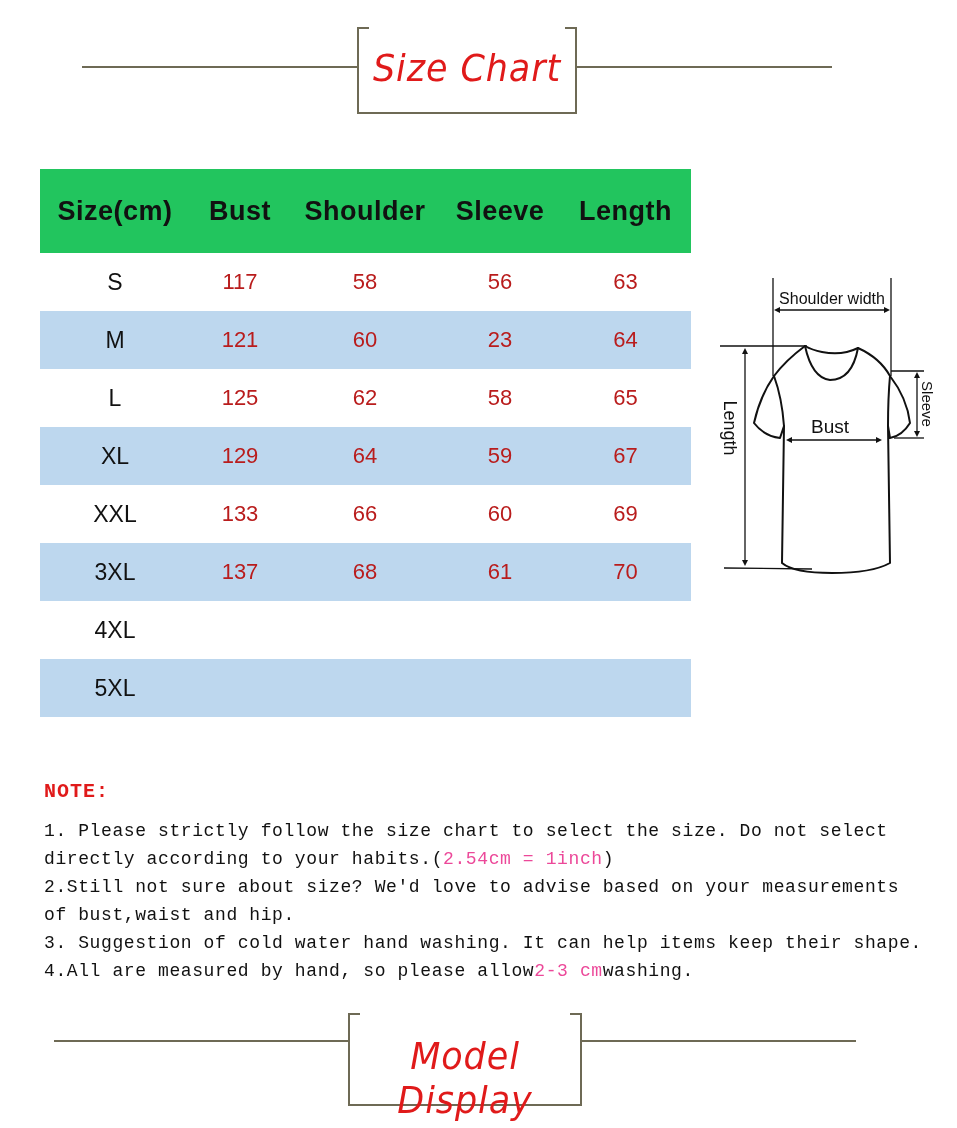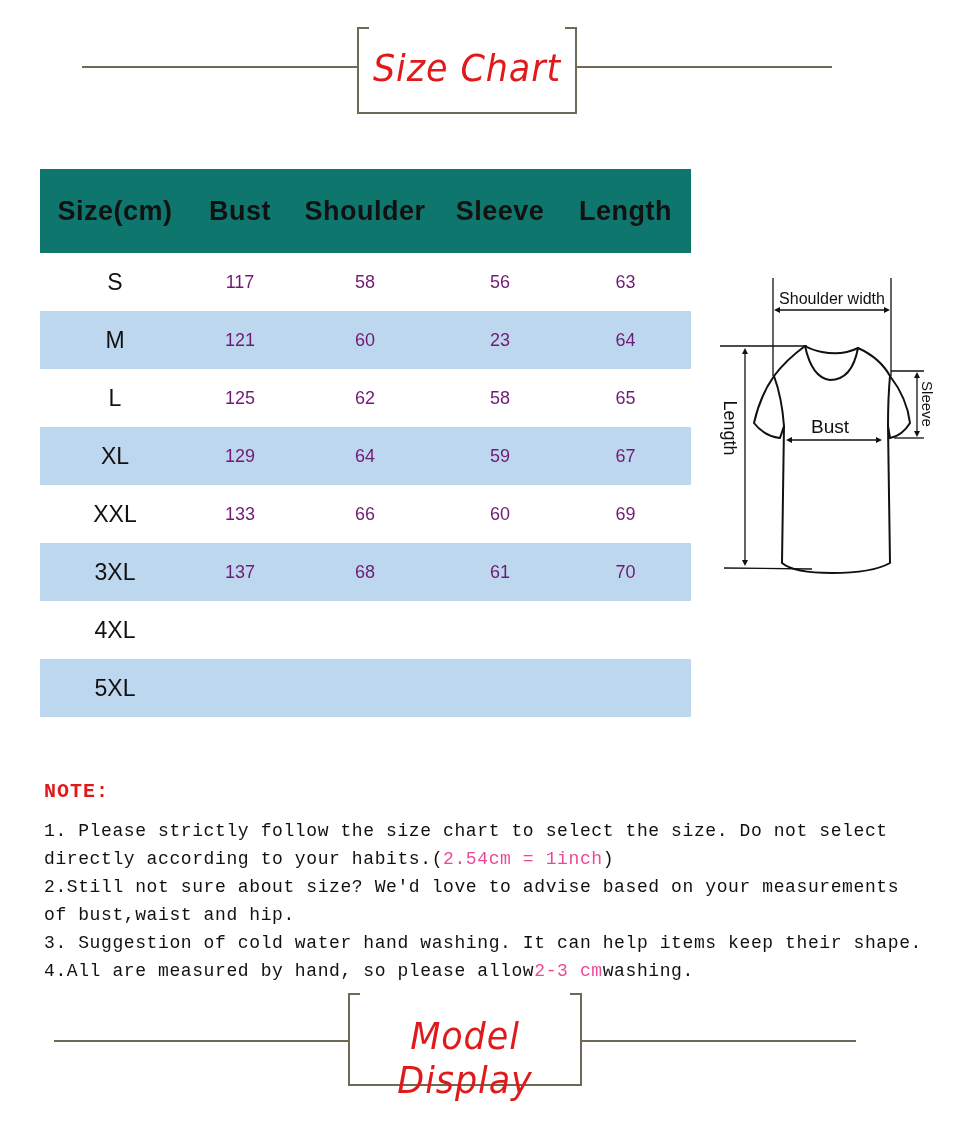--- a/index.html
+++ b/index.html
@@ -26,35 +26,35 @@
 
     #banner-top { top: 0; height: 130px; }
     #banner-top .rule.left { left: 82px; width: 276px; top: 66px; }
     #banner-top .rule.right { left: 577px; width: 255px; top: 66px; }
     #banner-top .frame { left: 357px; top: 28px; width: 220px; height: 86px; }
     #banner-top .title { top: 18px; font-size: 38px; }
 
     #banner-bottom { top: 990px; height: 110px; }
     #banner-bottom .rule.left { left: 54px; width: 295px; top: 50px; }
     #banner-bottom .rule.right { left: 582px; width: 274px; top: 50px; }
-    #banner-bottom .frame { left: 348px; top: 4px; width: 234px; height: 92px; }
+    #banner-bottom .frame { left: 348px; top: 24px; width: 234px; height: 92px; }
     #banner-bottom .title { top: 20px; font-size: 38px; }
 
     
     #size-table {
       position: absolute; left: 40px; top: 169px; width: 651px;
       border-collapse: collapse; table-layout: fixed;
     }
     #size-table th {
-      background: #0f766e; height: 84px; font-size: 27px; font-weight: bold;
+      background: #22c55e; height: 84px; font-size: 27px; font-weight: bold;
       font-family: "Liberation Sans", sans-serif; color: #111; text-align: center; white-space: nowrap;
       letter-spacing: 0.5px;
     }
     #size-table td {
-      height: 58px; text-align: center; font-size: 18px; color: #701a75;
+      height: 58px; text-align: center; font-size: 22px; color: #b91c1c;
       font-family: "Liberation Sans", sans-serif;
     }
     #size-table tr.stripe td { background: #bdd7ee; }
     #size-table td.size-col { font-weight: normal; font-size: 23px; color: #111; }
     #size-table col.c1 { width: 150px; }
     #size-table col.c2 { width: 100px; }
     #size-table col.c3 { width: 150px; }
     #size-table col.c4 { width: 120px; }
     #size-table col.c5 { width: 131px; }
 

